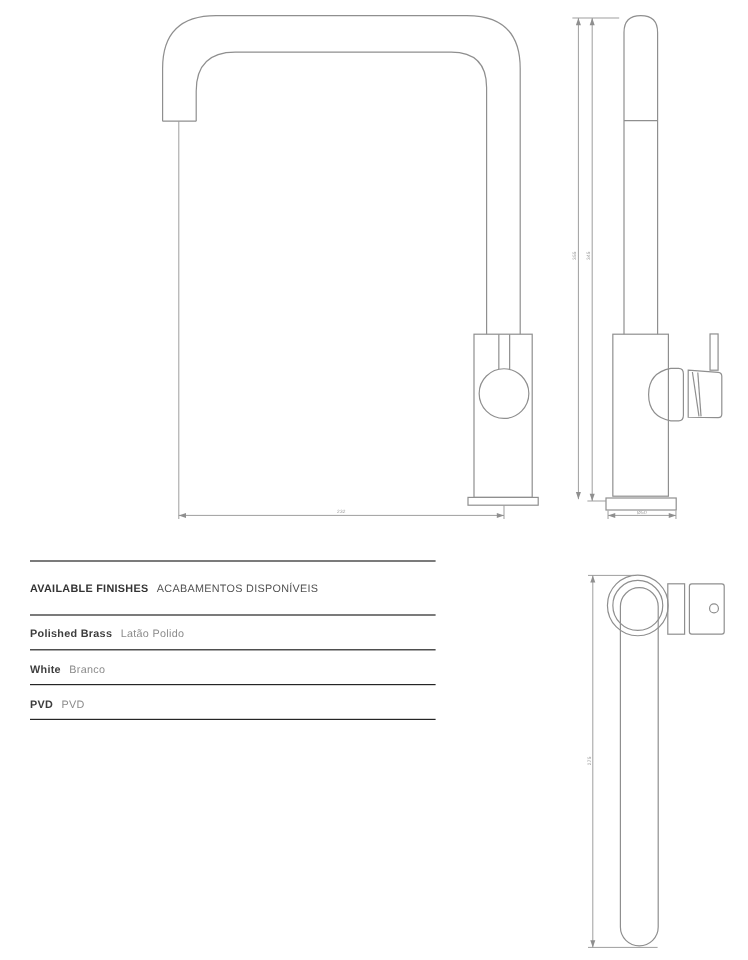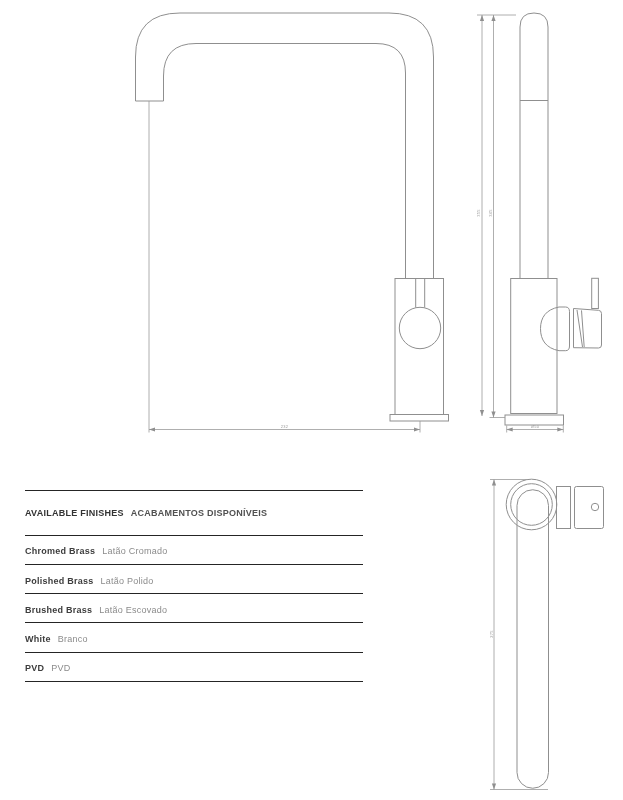--- a/index.html
+++ b/index.html
@@ -12,33 +12,33 @@
     fill:none; stroke:#8f8f8f; stroke-width:1;
   }
   .drawing-svg .dim { stroke:#9a9a9a; stroke-width:0.8; }
   .drawing-svg .arrow { fill:#8f8f8f; stroke:none; }
   .drawing-svg text.dim-label {
     fill:#9a9a9a; stroke:none; font-size:4px; letter-spacing:0.2px;
     font-family:"Liberation Sans", sans-serif;
   }
   
   .finishes {
-    position:absolute; left:25px; top:490px; width:338px;
+    position:absolute; left:25px; top:467px; width:338px;
     border-bottom:1.6px solid #252525;
   }
   .fin-sec {
     border-top:1.6px solid #252525; box-sizing:border-box;
     display:flex; align-items:center; gap:7px;
   }
   .fin-header { height:44.6px; }
   .fin-row { height:29.3px; padding-top:3px; }
   .fin-en { font-weight:bold; color:#3d3d3d; font-size:9px; letter-spacing:0.25px; white-space:nowrap; }
   .fin-pt { color:#8b8b8b; font-size:9px; letter-spacing:0.25px; white-space:nowrap; }
   .fin-header .fin-en { color:#333333; }
-  .fin-header .fin-pt { font-weight:bold; color:#515151; }
+  .fin-header .fin-pt { font-weight:normal; color:#515151; }
 </style>
 </head>
 <body>
 
 <div class="canvas">
 
   <svg class="drawing-svg" width="623" height="800" viewBox="0 0 623 800">
 
     <g>
 
@@ -119,30 +119,22 @@
       <text class="dim-label" x="492.5" y="634" text-anchor="middle" transform="rotate(-90 492.5 634)">275</text>
     </g>
   </svg>
 
   <div class="finishes">
     <div class="fin-sec fin-header">
       <span class="fin-en">AVAILABLE FINISHES</span>
       <span class="fin-pt">ACABAMENTOS DISPONÍVEIS</span>
     </div>
     <div class="fin-sec fin-row">
-      <span class="fin-en">Chromed Brass</span>
-      <span class="fin-pt">Latão Cromado</span>
-    </div>
-    <div class="fin-sec fin-row">
       <span class="fin-en">Polished Brass</span>
       <span class="fin-pt">Latão Polido</span>
-    </div>
-    <div class="fin-sec fin-row">
-      <span class="fin-en">Brushed Brass</span>
-      <span class="fin-pt">Latão Escovado</span>
     </div>
     <div class="fin-sec fin-row">
       <span class="fin-en">White</span>
       <span class="fin-pt">Branco</span>
     </div>
     <div class="fin-sec fin-row">
       <span class="fin-en">PVD</span>
       <span class="fin-pt">PVD</span>
     </div>
   </div>

